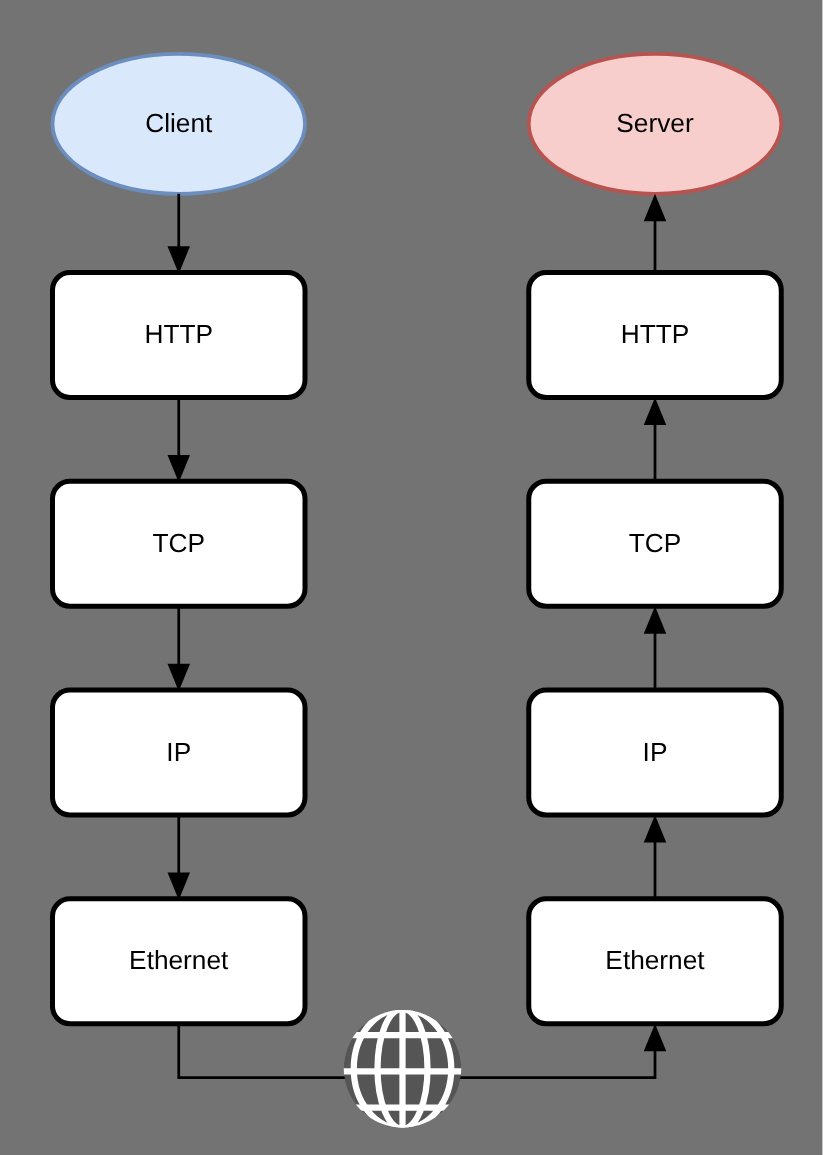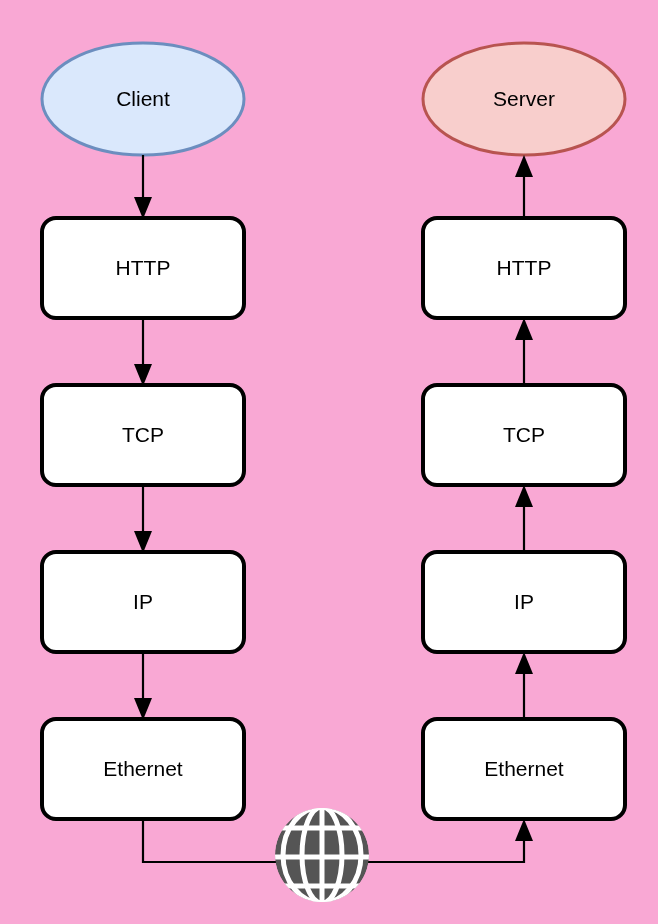--- a/index.html
+++ b/index.html
@@ -7,21 +7,21 @@
     padding: 0;
     background: #ffffff;
   }
   body {
     font-family: "Liberation Sans", sans-serif;
   }
   #diagram-canvas {
     position: relative;
     width: 658px;
     height: 924px;
-    background: #f9a8d4;
+    background: #737373;
     overflow: hidden;
   }
   #diagram-svg {
     position: absolute;
     top: 0;
     left: 0;
     width: 658px;
     height: 924px;
   }
   .node-label {

